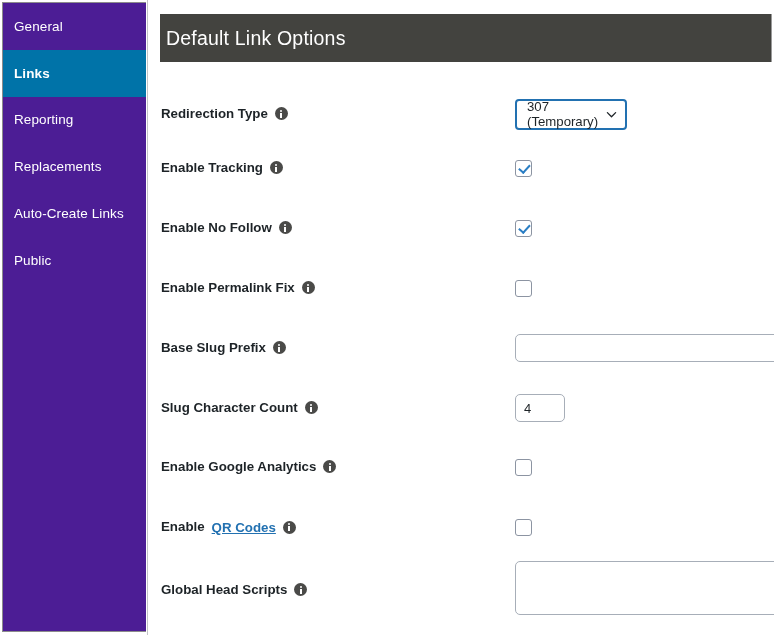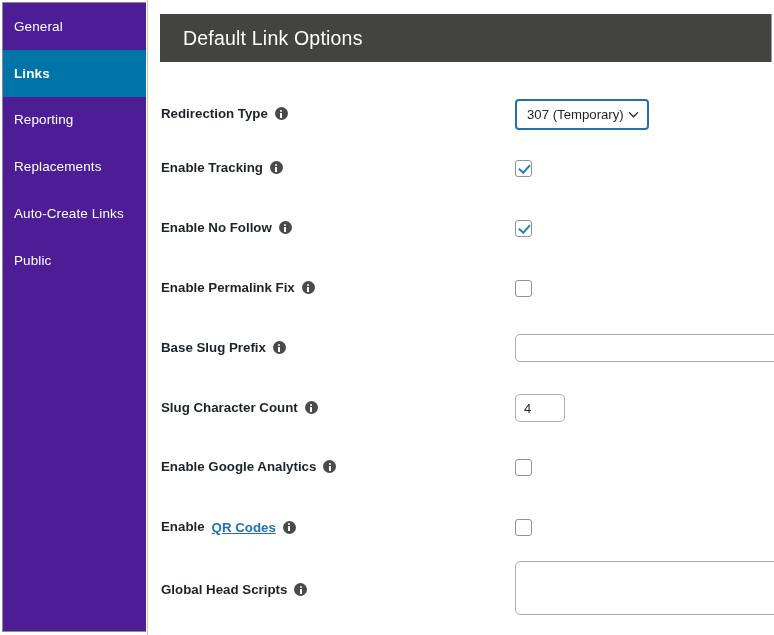--- a/index.html
+++ b/index.html
@@ -69,21 +69,21 @@
 
   #panel-header {
     position: absolute;
     left: 12px;
     top: 14px;
     right: 2px;
     height: 48px;
     background: #43433f;
     display: flex;
     align-items: center;
-    padding-left: 23px;
+    padding-left: 6px;
     box-sizing: border-box;
     border-right: 1px solid #9a9a9a;
   }
   #panel-header-title {
     color: #fefefe;
     font-size: 19.5px;
     font-weight: normal;
     letter-spacing: 0.2px;
   }
 
@@ -150,21 +150,21 @@
   }
 
   
   .control {
     position: absolute;
     left: 367px;
   }
 
   
   .select-box {
-    width: 134px;
+    width: 112px;
     height: 31px;
     border: 2px solid #2271b1;
     border-radius: 4px;
     background: #ffffff;
     display: flex;
     align-items: center;
     justify-content: space-between;
     padding: 0 8px 0 10px;
     box-sizing: border-box;
     font-size: 13.2px;

